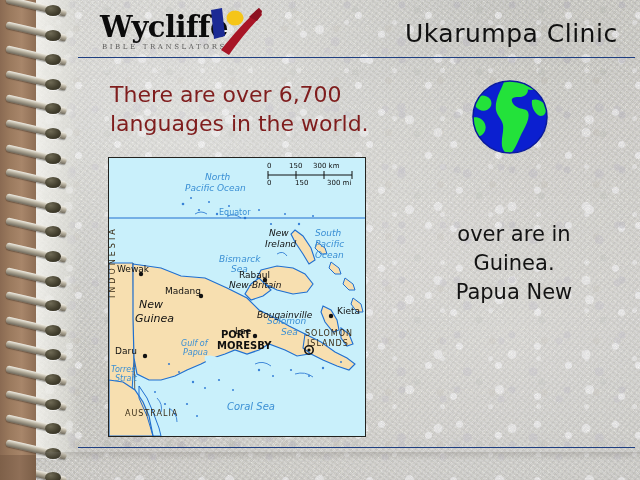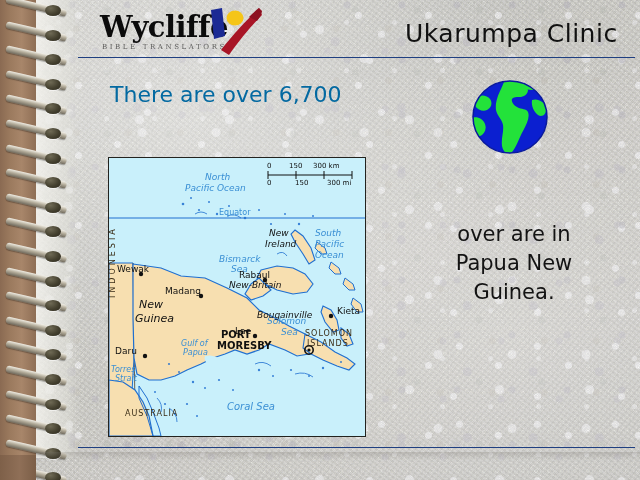--- a/index.html
+++ b/index.html
@@ -116,21 +116,21 @@
     position:absolute;left:2px;top:33px;
     font-family:"DejaVu Serif", serif;
     font-size:7px;line-height:8px;color:#2a2a2a;
     letter-spacing:2.6px;opacity:.72;
   }
   .logo-mark{position:absolute;left:105px;top:-4px;width:58px;height:52px;}
 
   
   .lede{
     position:absolute;left:110px;top:80px;width:300px;
-    font-size:22px;line-height:29px;color:#0369a1;
+    font-size:22px;line-height:29px;color:#7f1d1d;
   }
   .lede div{white-space:nowrap;}
   .right-text{
     position:absolute;left:392px;top:220px;width:244px;
     text-align:center;
     font-size:21px;line-height:29px;color:#131313;
   }
   .right-text div{white-space:nowrap;}
 
   
@@ -212,26 +212,27 @@
       <ellipse cx="30" cy="12" rx="8.5" ry="7.5" fill="#f5c518"></ellipse>
       <path d="M54 2 C44 12, 30 26, 16 44 L24 49 C36 32, 48 18, 57 9 Z" fill="#a81526"></path>
       <path d="M54 2 C50 5, 47 8, 44 11 L52 15 C55 11, 57 7, 57 5 Z" fill="#8d1020"></path>
     </svg>
   </div>
 
   <div class="slide-title">Ukarumpa Clinic</div>
 
   <div class="lede">
     <div>There are over 6,700</div>
+    <div>languages in the world.</div>
   </div>
 
   <div class="right-text">
     <div>over are in</div>
+    <div>Guinea.</div>
     <div>Papua New</div>
-    <div>Guinea.</div>
   </div>
 
   <svg class="globe" viewBox="0 0 80 78">
     <defs>
         <clipPath id="gclip">
           <ellipse cx="40" cy="39" rx="37" ry="36"></ellipse>
         </clipPath>
       </defs>
     <ellipse cx="40" cy="39" rx="37" ry="36" fill="#0b1fd0"></ellipse>
     <g clip-path="url(#gclip)" fill="#23e23a">

